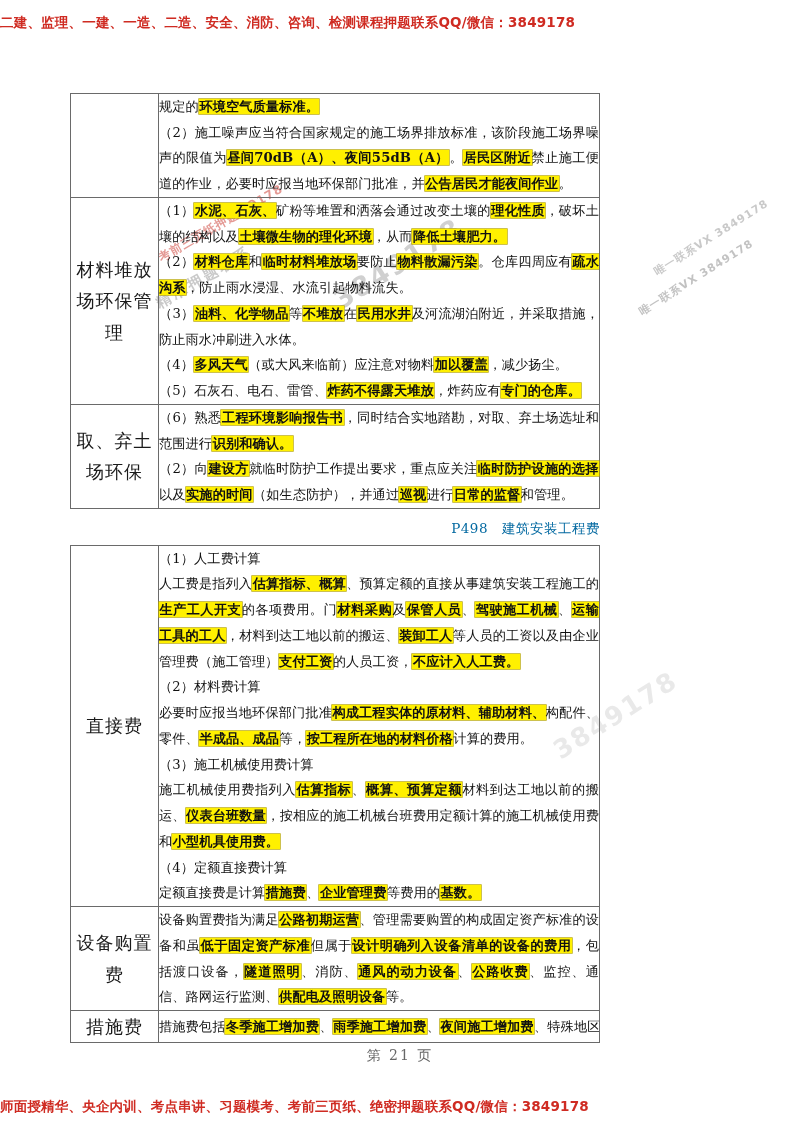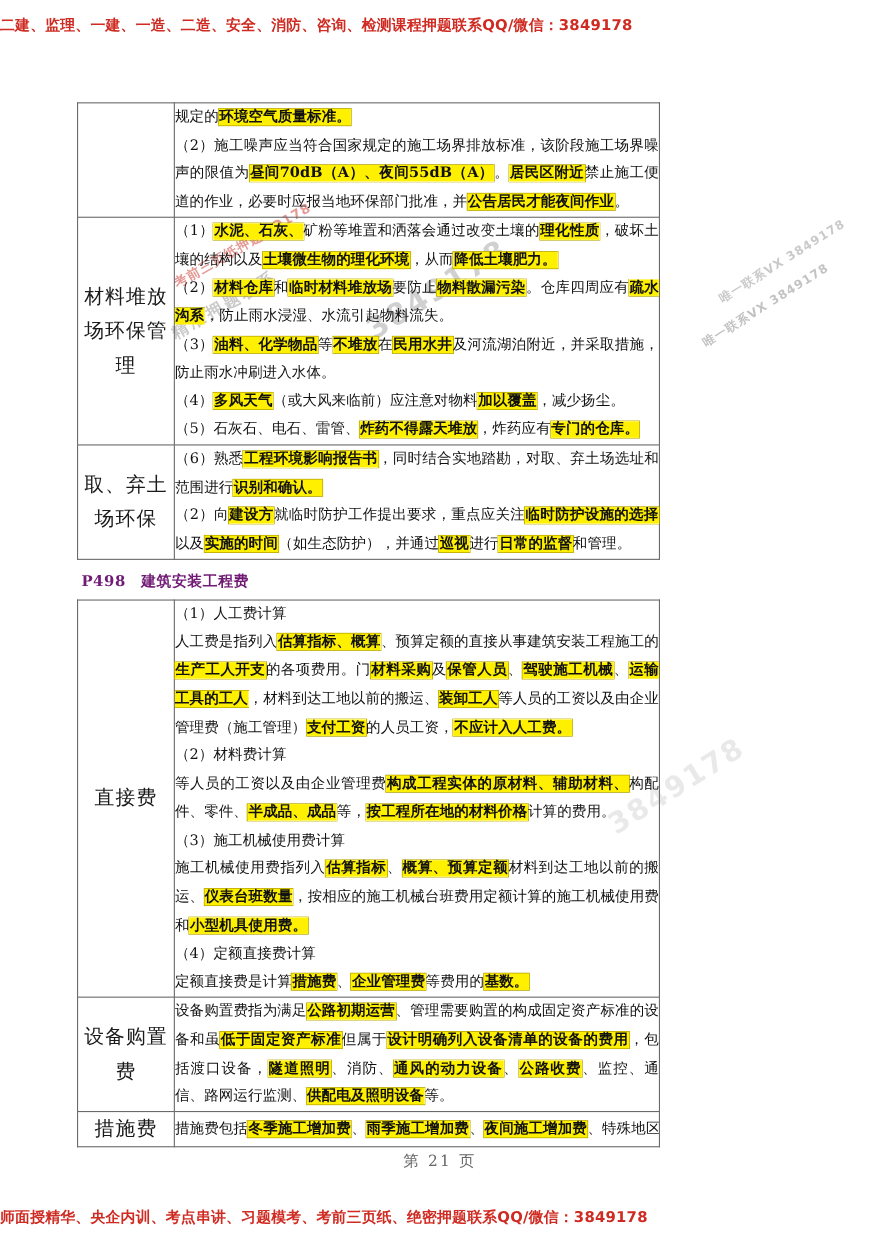--- a/index.html
+++ b/index.html
@@ -74,25 +74,26 @@
   .hl {
     background: #fff000;
     box-shadow: 0 0 0 0.7px #b8a600;
     font-weight: bold;
     padding: 0 0.5px;
   }
 
   
   .section-head {
     font-size: 13.5px;
-    font-weight: bold;
-    color: #701a75;
+    font-weight: normal;
+    color: #0369a1;
     margin: 11px 0 7px 4px;
     font-family: "DejaVu Serif", "Liberation Serif", serif;
     letter-spacing: .5px;
+    text-align: right;
   }
 
   
   .clip-row { overflow: hidden; }
   .clip-row .p { white-space: nowrap; overflow: hidden; }
 
   
   .page-num {
     position: absolute;
     left: 0; right: 0;
@@ -202,21 +203,21 @@
   <div class="section-head">P498　建筑安装工程费</div>
 
   <table class="doc">
     <tbody id="t2-body">
         <tr>
           <td class="label">直接费</td>
           <td class="body">
             <p class="p"><span>（1）人工费计算</span></p>
             <p class="p"><span>人工费是指列入</span><span class="hl">估算指标、概算</span><span>、预算定额的直接从事建筑安装工程施工的</span><span class="hl">生产工人开支</span><span>的各项费用。门</span><span class="hl">材料采购</span><span>及</span><span class="hl">保管人员</span><span>、</span><span class="hl">驾驶施工机械</span><span>、</span><span class="hl">运输工具的工人</span><span>，材料到达工地以前的搬运、</span><span class="hl">装卸工人</span><span>等人员的工资以及由企业管理费（施工管理）</span><span class="hl">支付工资</span><span>的人员工资，</span><span class="hl">不应计入人工费。</span></p>
             <p class="p"><span>（2）材料费计算</span></p>
-            <p class="p"><span>等人员的工资以及由企业管理费</span><span class="hl">构成工程实体的原材料、辅助材料、</span><span>构配件、零件、</span><span class="hl">半成品、成品</span><span>等，</span><span class="hl">按工程所在地的材料价格</span><span>计算的费用。</span></p>
+            <p class="p"><span>必要时应报当地环保部门批准</span><span class="hl">构成工程实体的原材料、辅助材料、</span><span>构配件、零件、</span><span class="hl">半成品、成品</span><span>等，</span><span class="hl">按工程所在地的材料价格</span><span>计算的费用。</span></p>
             <p class="p"><span>（3）施工机械使用费计算</span></p>
             <p class="p"><span>施工机械使用费指列入</span><span class="hl">估算指标</span><span>、</span><span class="hl">概算、预算定额</span><span>材料到达工地以前的搬运、</span><span class="hl">仪表台班数量</span><span>，按相应的施工机械台班费用定额计算的施工机械使用费和</span><span class="hl">小型机具使用费。</span></p>
             <p class="p"><span>（4）定额直接费计算</span></p>
             <p class="p"><span>定额直接费是计算</span><span class="hl">措施费</span><span>、</span><span class="hl">企业管理费</span><span>等费用的</span><span class="hl">基数。</span></p>
           </td>
         </tr>
         <tr>
           <td class="label">设备购置费</td>
           <td class="body">
             <p class="p"><span>设备购置费指为满足</span><span class="hl">公路初期运营</span><span>、管理需要购置的构成固定资产标准的设备和虽</span><span class="hl">低于固定资产标准</span><span>但属于</span><span class="hl">设计明确列入设备清单的设备的费用</span><span>，包括渡口设备，</span><span class="hl">隧道照明</span><span>、消防、</span><span class="hl">通风的动力设备</span><span>、</span><span class="hl">公路收费</span><span>、监控、通信、路网运行监测、</span><span class="hl">供配电及照明设备</span><span>等。</span></p>

